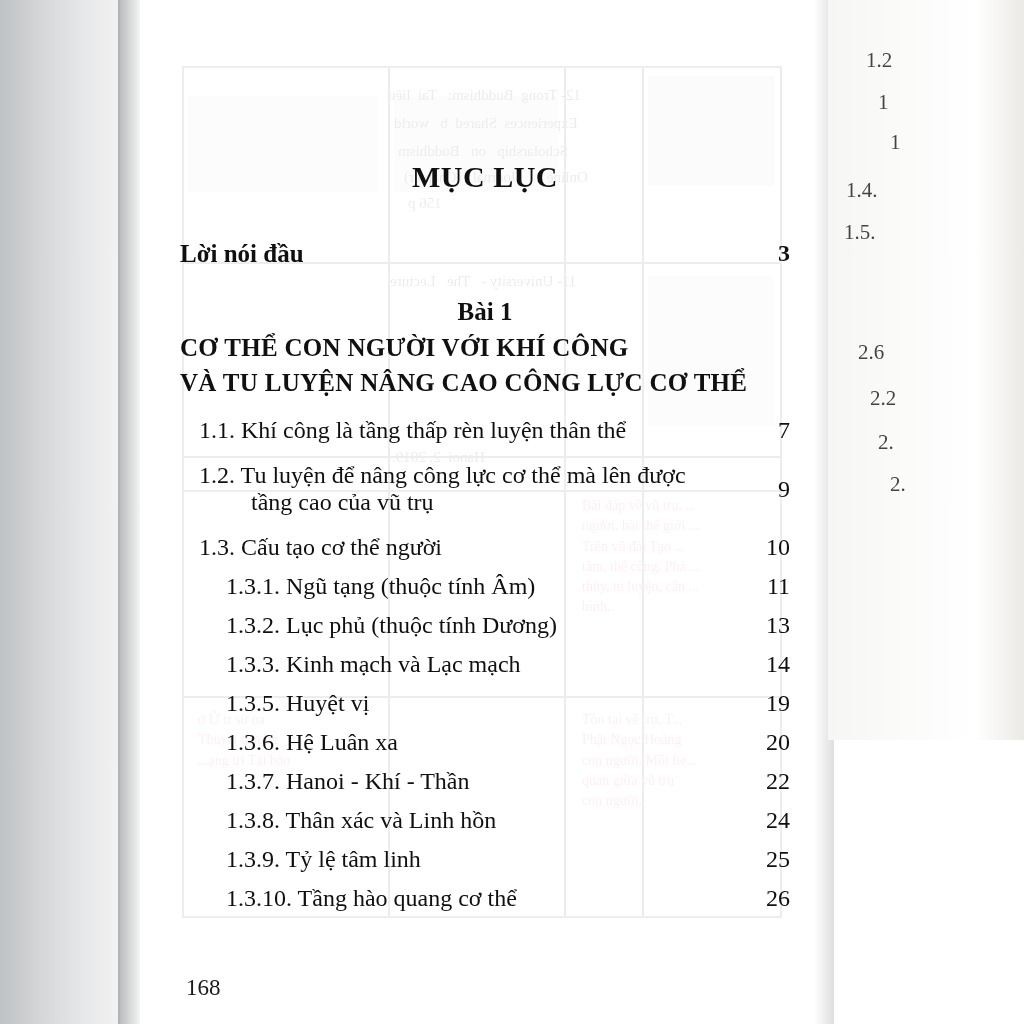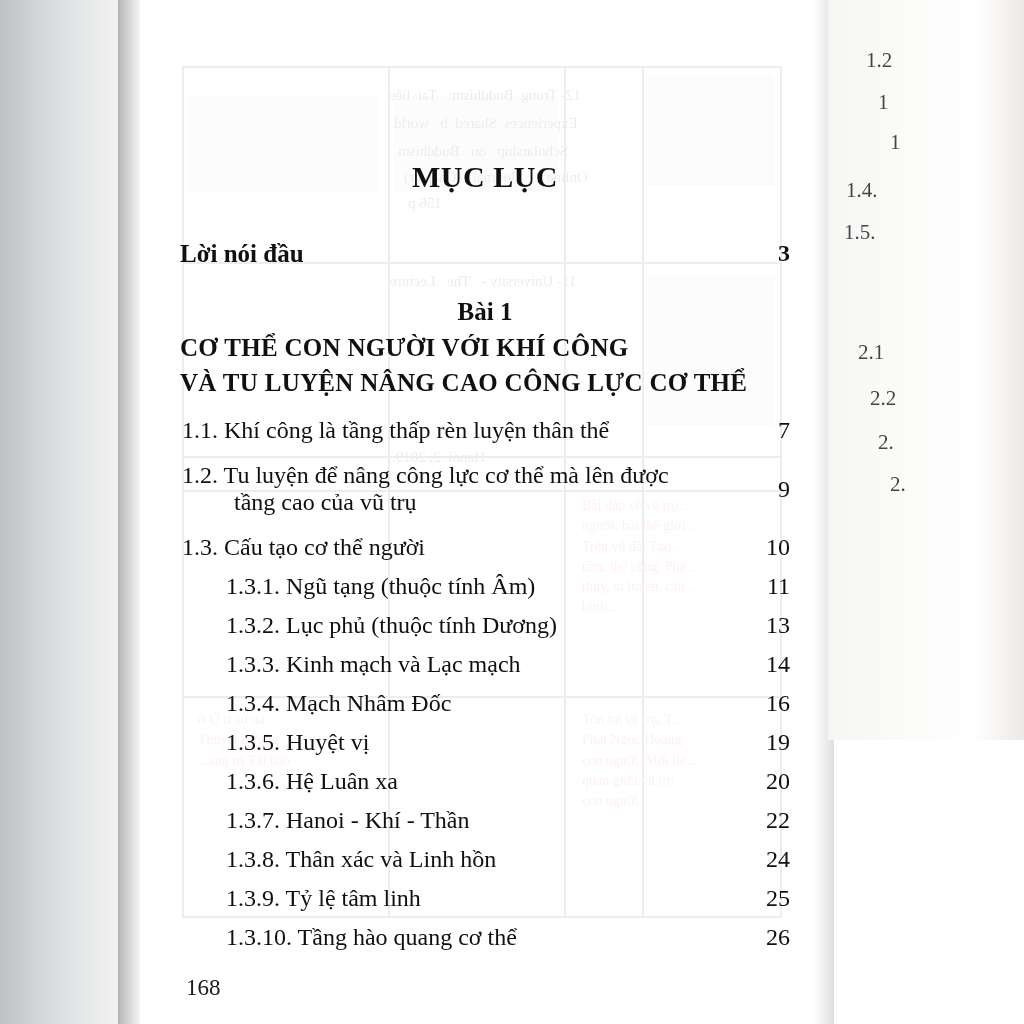--- a/index.html
+++ b/index.html
@@ -137,21 +137,21 @@
     font-size: 25px;
   }
   .lesson-heading {
     font-weight: bold;
     font-size: 25px;
     line-height: 1.3;
     margin-top: 6px;
     letter-spacing: 0.3px;
   }
   .row.lvl1 { margin-top: 18px; }
-  .row.lvl1 .label { padding-left: 2px; }
+  .row.lvl1 .label { padding-left: 2px; margin-left: 17px; }
   .row.lvl2 .label { padding-left: 46px; font-family: Liberation Serif, serif; }
   .row .label .cont {
     display: block;
     padding-left: 52px;
   }
   .row.tight { margin-top: 12px; }
   .folio {
     position: absolute;
     left: 186px;
     top: 975px;
@@ -255,24 +255,20 @@
     <div class="row lvl2 tight">
       <div class="label">1.3.2. Lục phủ (thuộc tính Dương)</div>
       <div class="page-num">13</div>
     </div>
 
     <div class="row lvl2 tight">
       <div class="label">1.3.3. Kinh mạch và Lạc mạch</div>
       <div class="page-num">14</div>
     </div>
 
-    <div class="row lvl2 tight">
-      <div class="label">1.3.4. Mạch Nhâm Đốc</div>
-      <div class="page-num">16</div>
-    </div>
 
     <div class="row lvl2 tight">
       <div class="label">1.3.5. Huyệt vị</div>
       <div class="page-num">19</div>
     </div>
 
     <div class="row lvl2 tight">
       <div class="label">1.3.6. Hệ Luân xa</div>
       <div class="page-num">20</div>
     </div>
@@ -302,20 +298,20 @@
   <div class="folio">168</div>
 
   <div class="right-page-edge"></div>
   <div class="right-page">
     <div class="right-col">
       <div class="rl" style="left:30px;  top:20px;">1.2</div>
       <div class="rl" style="left:42px;  top:62px;">1</div>
       <div class="rl" style="left:54px;  top:102px;">1</div>
       <div class="rl" style="left:10px;  top:150px;">1.4.</div>
       <div class="rl" style="left:8px;   top:192px;">1.5.</div>
-      <div class="rl" style="left:22px;  top:312px;">2.1</div>
+      <div class="rl" style="left:22px;  top:312px;">2.6</div>
       <div class="rl" style="left:34px;  top:358px;">2.2</div>
       <div class="rl" style="left:42px;  top:402px;">2.</div>
       <div class="rl" style="left:54px;  top:444px;">2.</div>
     </div>
   </div>
 
 </div>
 
 </body></html>

